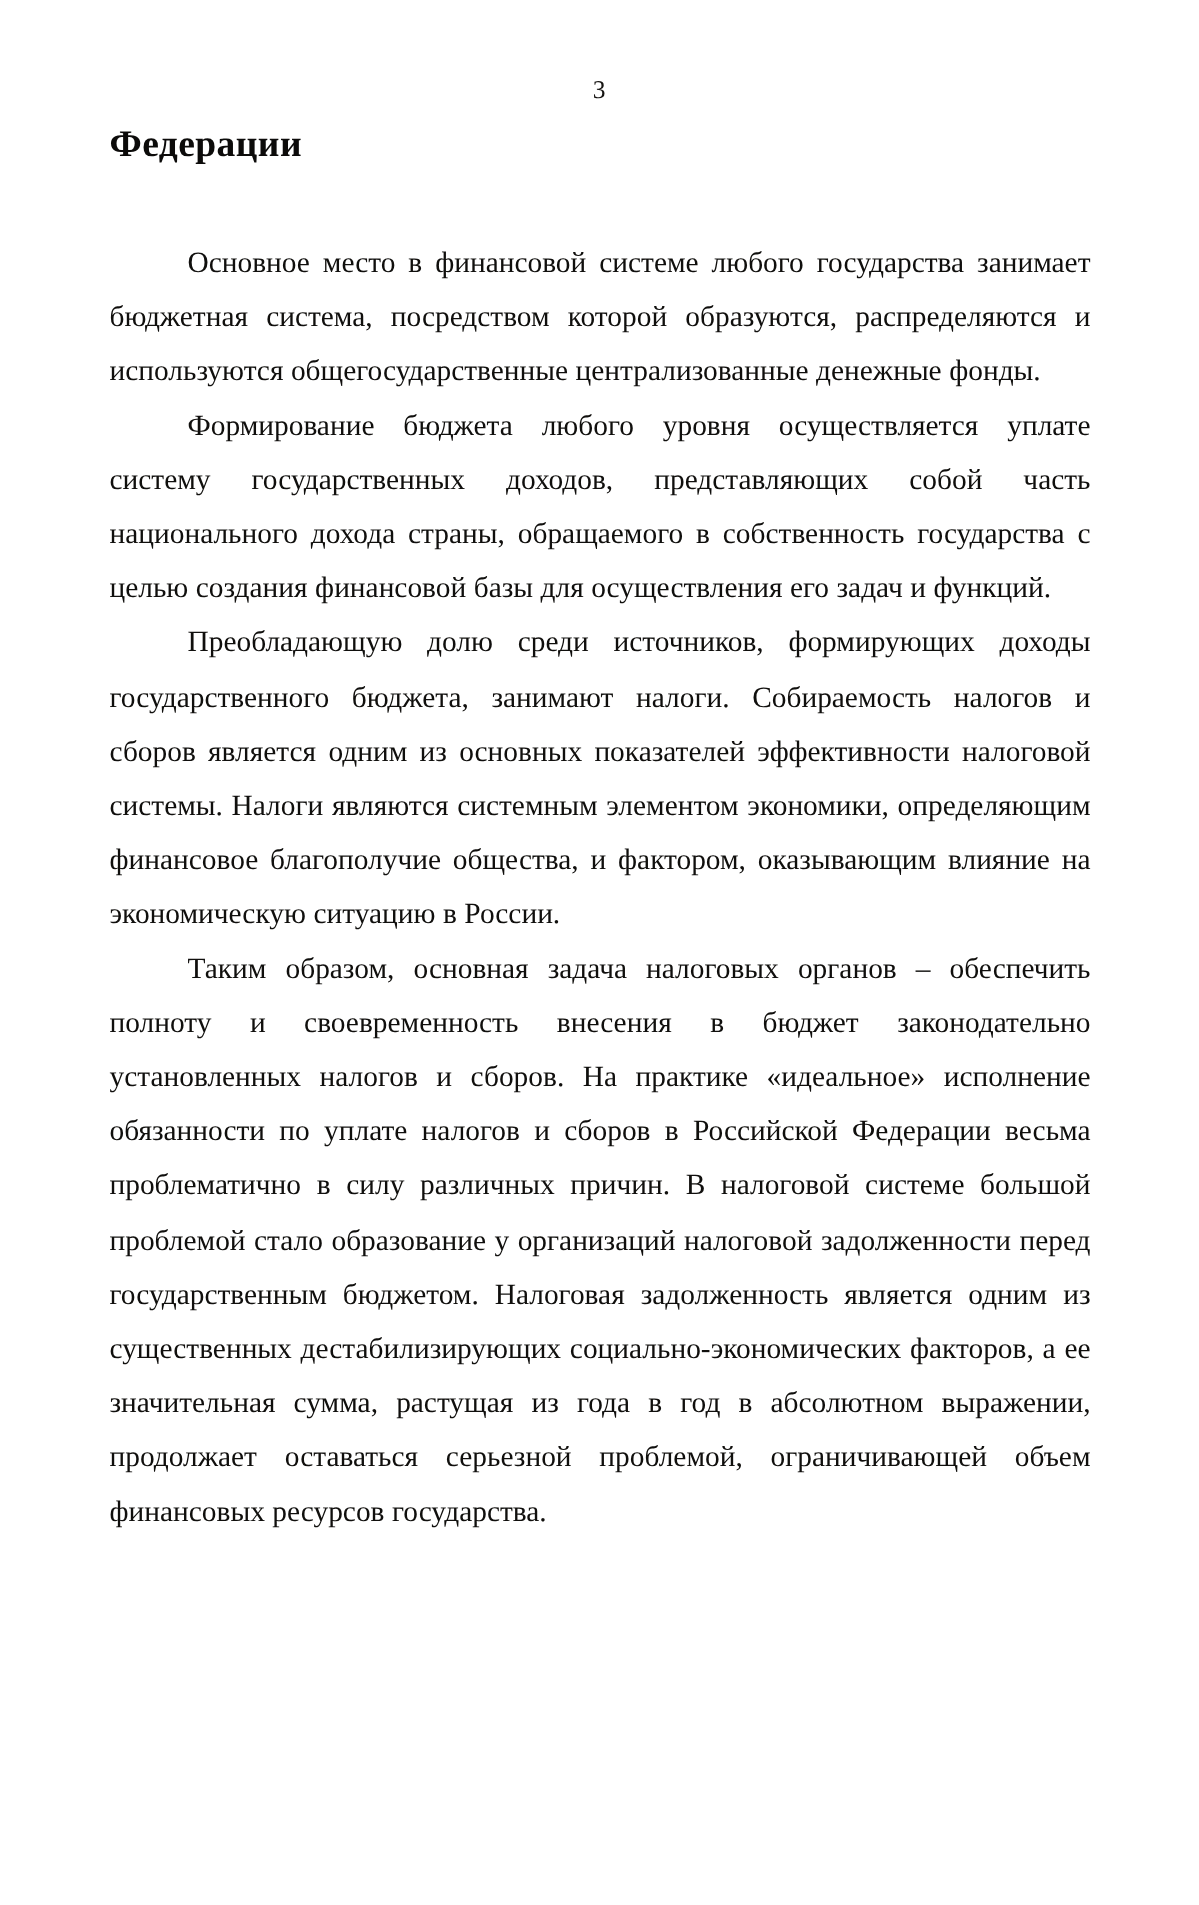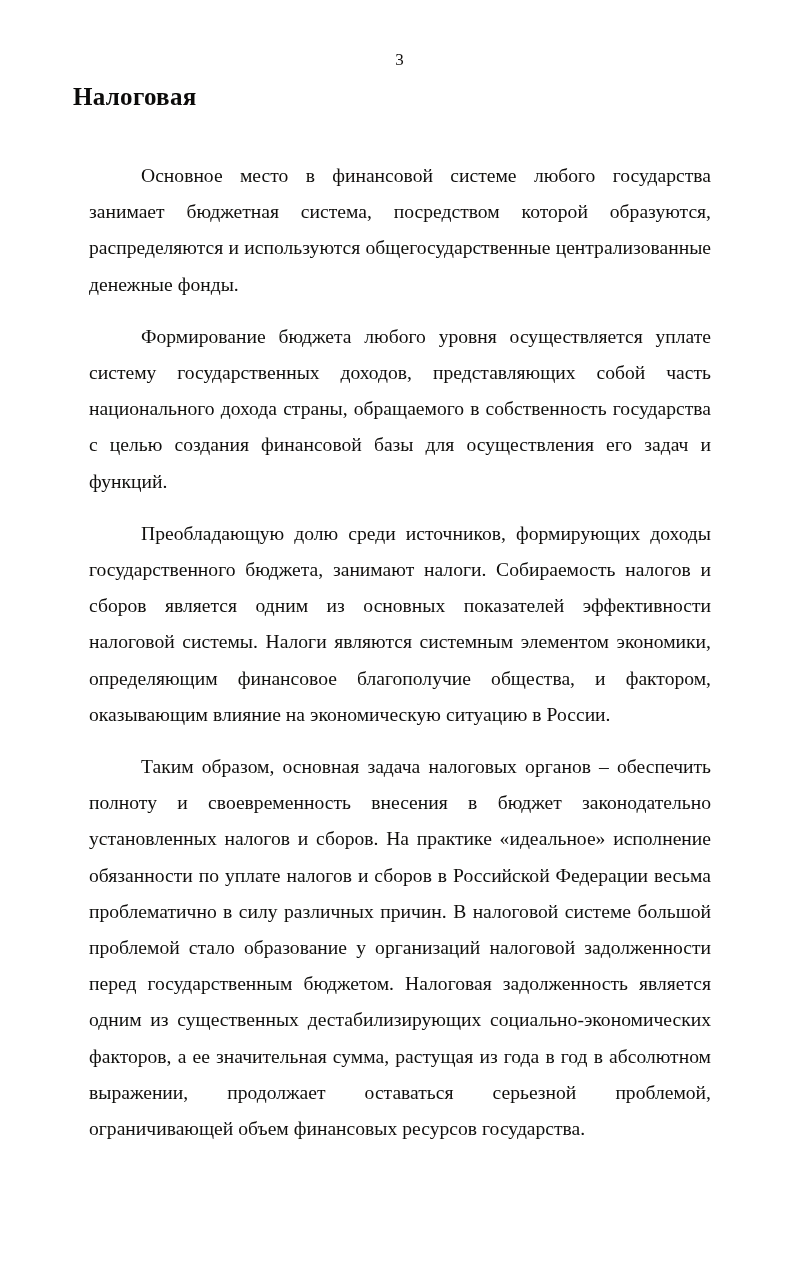--- a/index.html
+++ b/index.html
@@ -57,40 +57,40 @@
   .body-text {
     margin: 0;
   }
 
   .para {
     font-size: 19.6px;
     line-height: 36.2px;
     text-align: justify;
     text-justify: inter-word;
     text-indent: 52px;
-    margin: 16px;
+    margin: 0;
     color: #100f0d;
     hyphens: none;
     word-spacing: 0.1px;
   }
 
   .para:last-child {
     text-align-last: left;
   }
 </style>
 </head>
 <body>
 
 <div class="page">
 
   <div class="folio">3</div>
 
   <div class="content">
 
-    <h1 class="heading">Налоговая</h1>
+    <h1 class="heading">Федерации</h1>
 
     <div class="body-text">
       <p class="para">Основное место в финансовой системе любого государства занимает бюджетная система, посредством которой образуются, распределяются и используются общегосударственные централизованные денежные фонды.</p>
       <p class="para">Формирование бюджета любого уровня осуществляется уплате систему государственных доходов, представляющих собой часть национального дохода страны, обращаемого в собственность государства с целью создания финансовой базы для осуществления его задач и функций.</p>
       <p class="para">Преобладающую долю среди источников, формирующих доходы государственного бюджета, занимают налоги. Собираемость налогов и сборов является одним из основных показателей эффективности налоговой системы. Налоги являются системным элементом экономики, определяющим финансовое благополучие общества, и фактором, оказывающим влияние на экономическую ситуацию в России.</p>
       <p class="para">Таким образом, основная задача налоговых органов – обеспечить полноту и своевременность внесения в бюджет законодательно установленных налогов и сборов. На практике «идеальное» исполнение обязанности по уплате налогов и сборов в Российской Федерации весьма проблематично в силу различных причин. В налоговой системе большой проблемой стало образование у организаций налоговой задолженности перед государственным бюджетом. Налоговая задолженность является одним из существенных дестабилизирующих социально-экономических факторов, а ее значительная сумма, растущая из года в год в абсолютном выражении, продолжает оставаться серьезной проблемой, ограничивающей объем финансовых ресурсов государства.</p>
     </div>
 
   </div>
 

